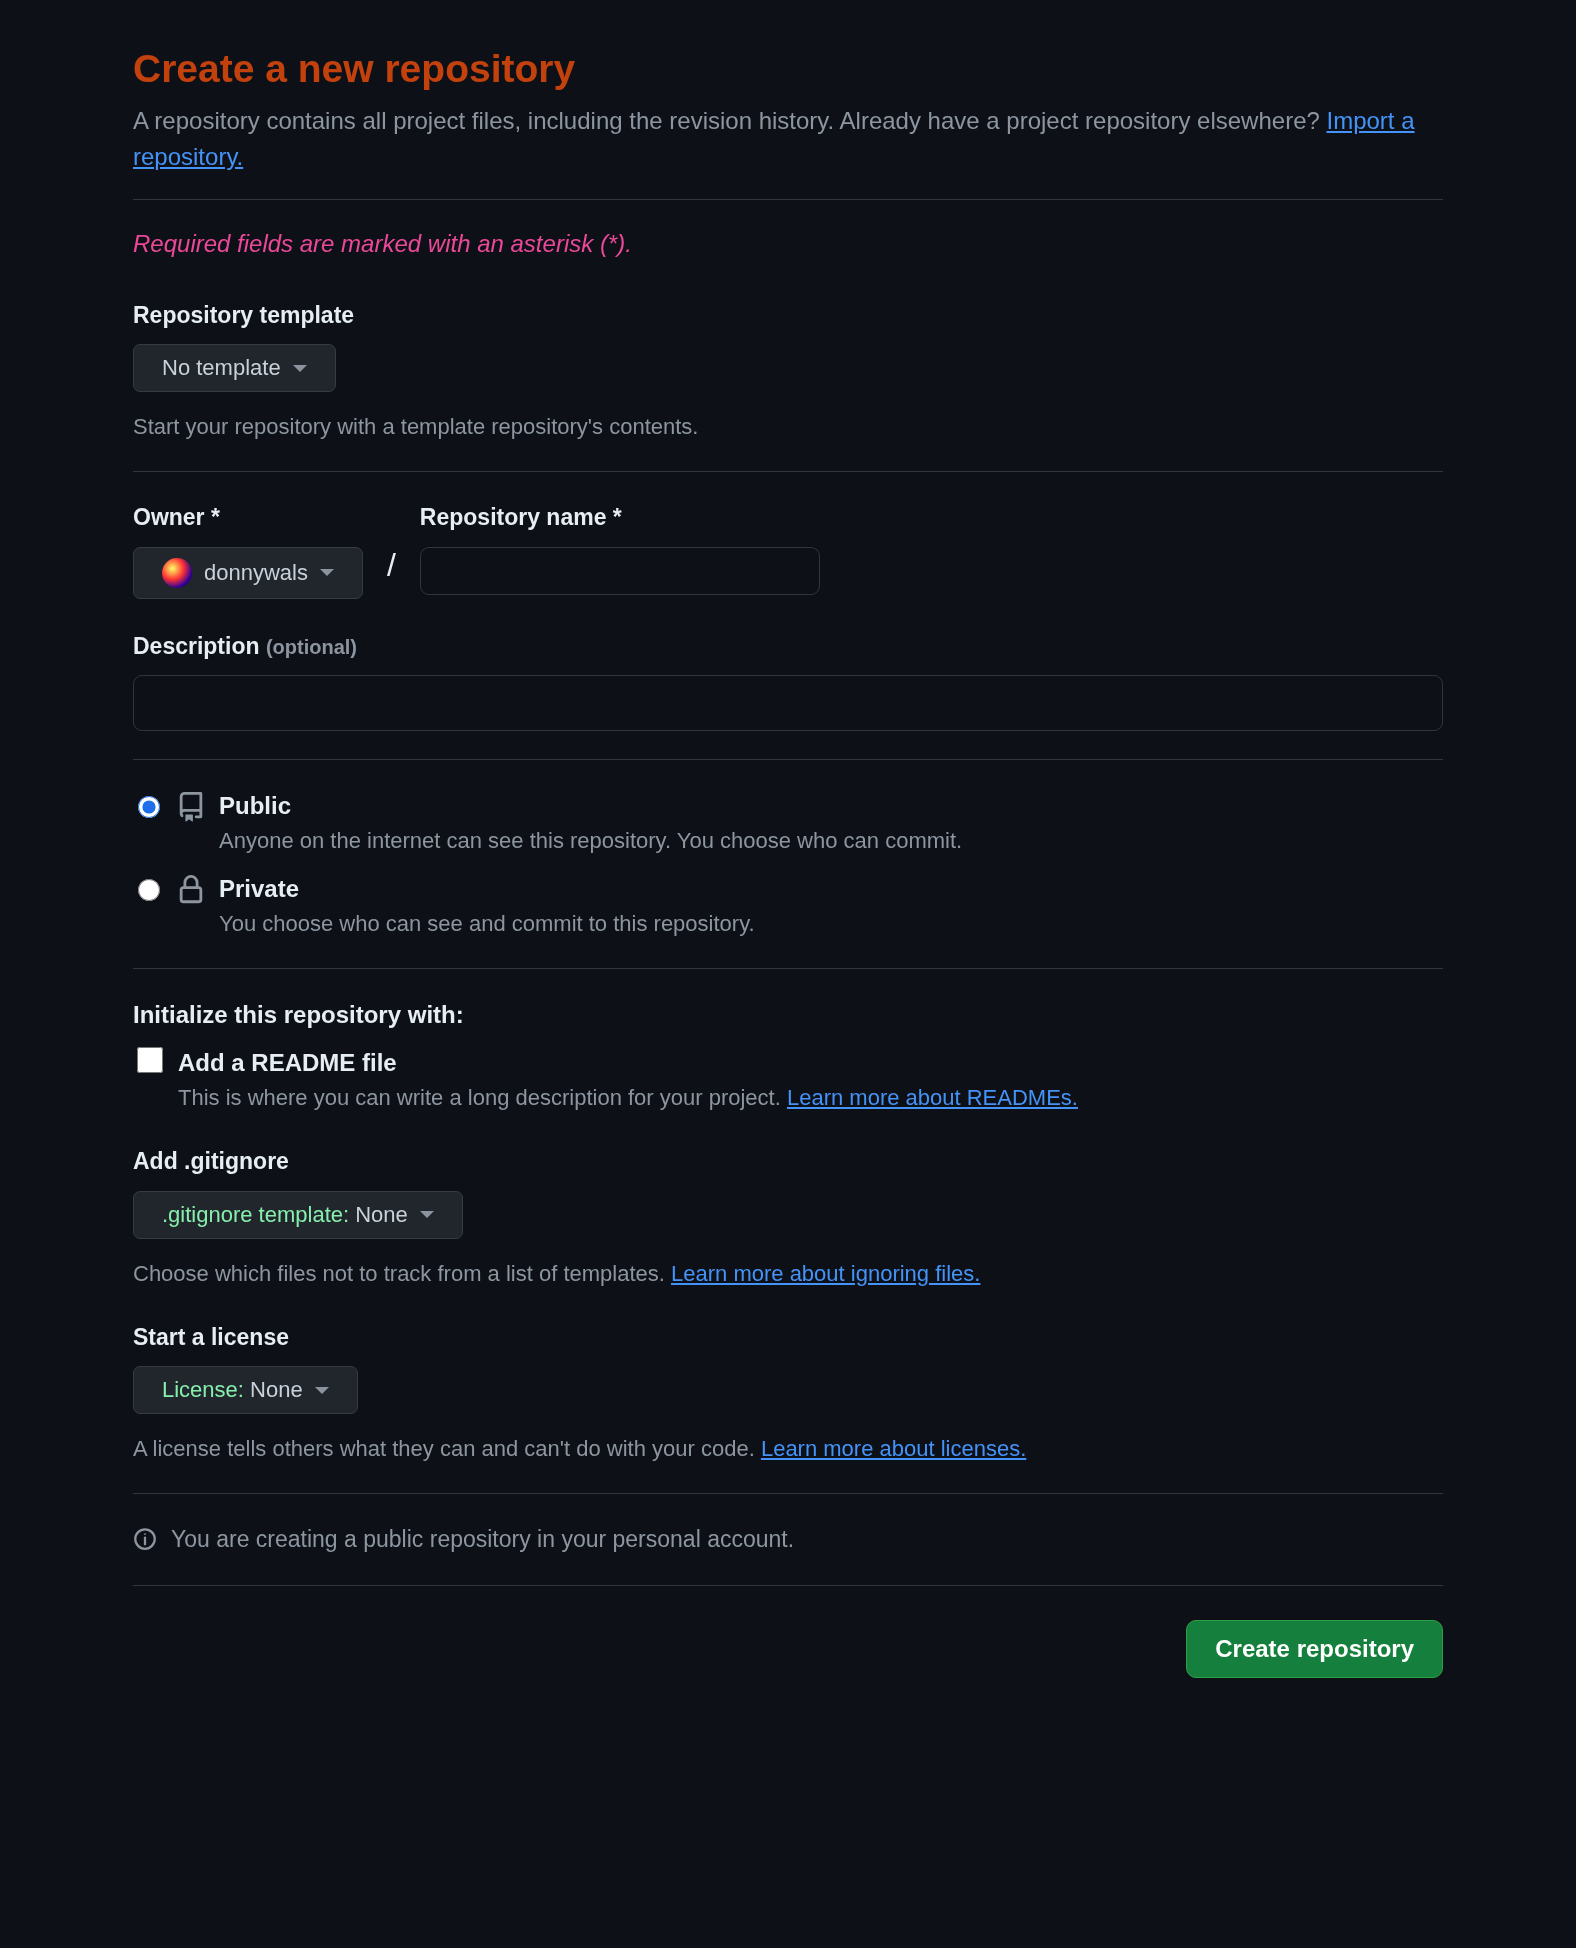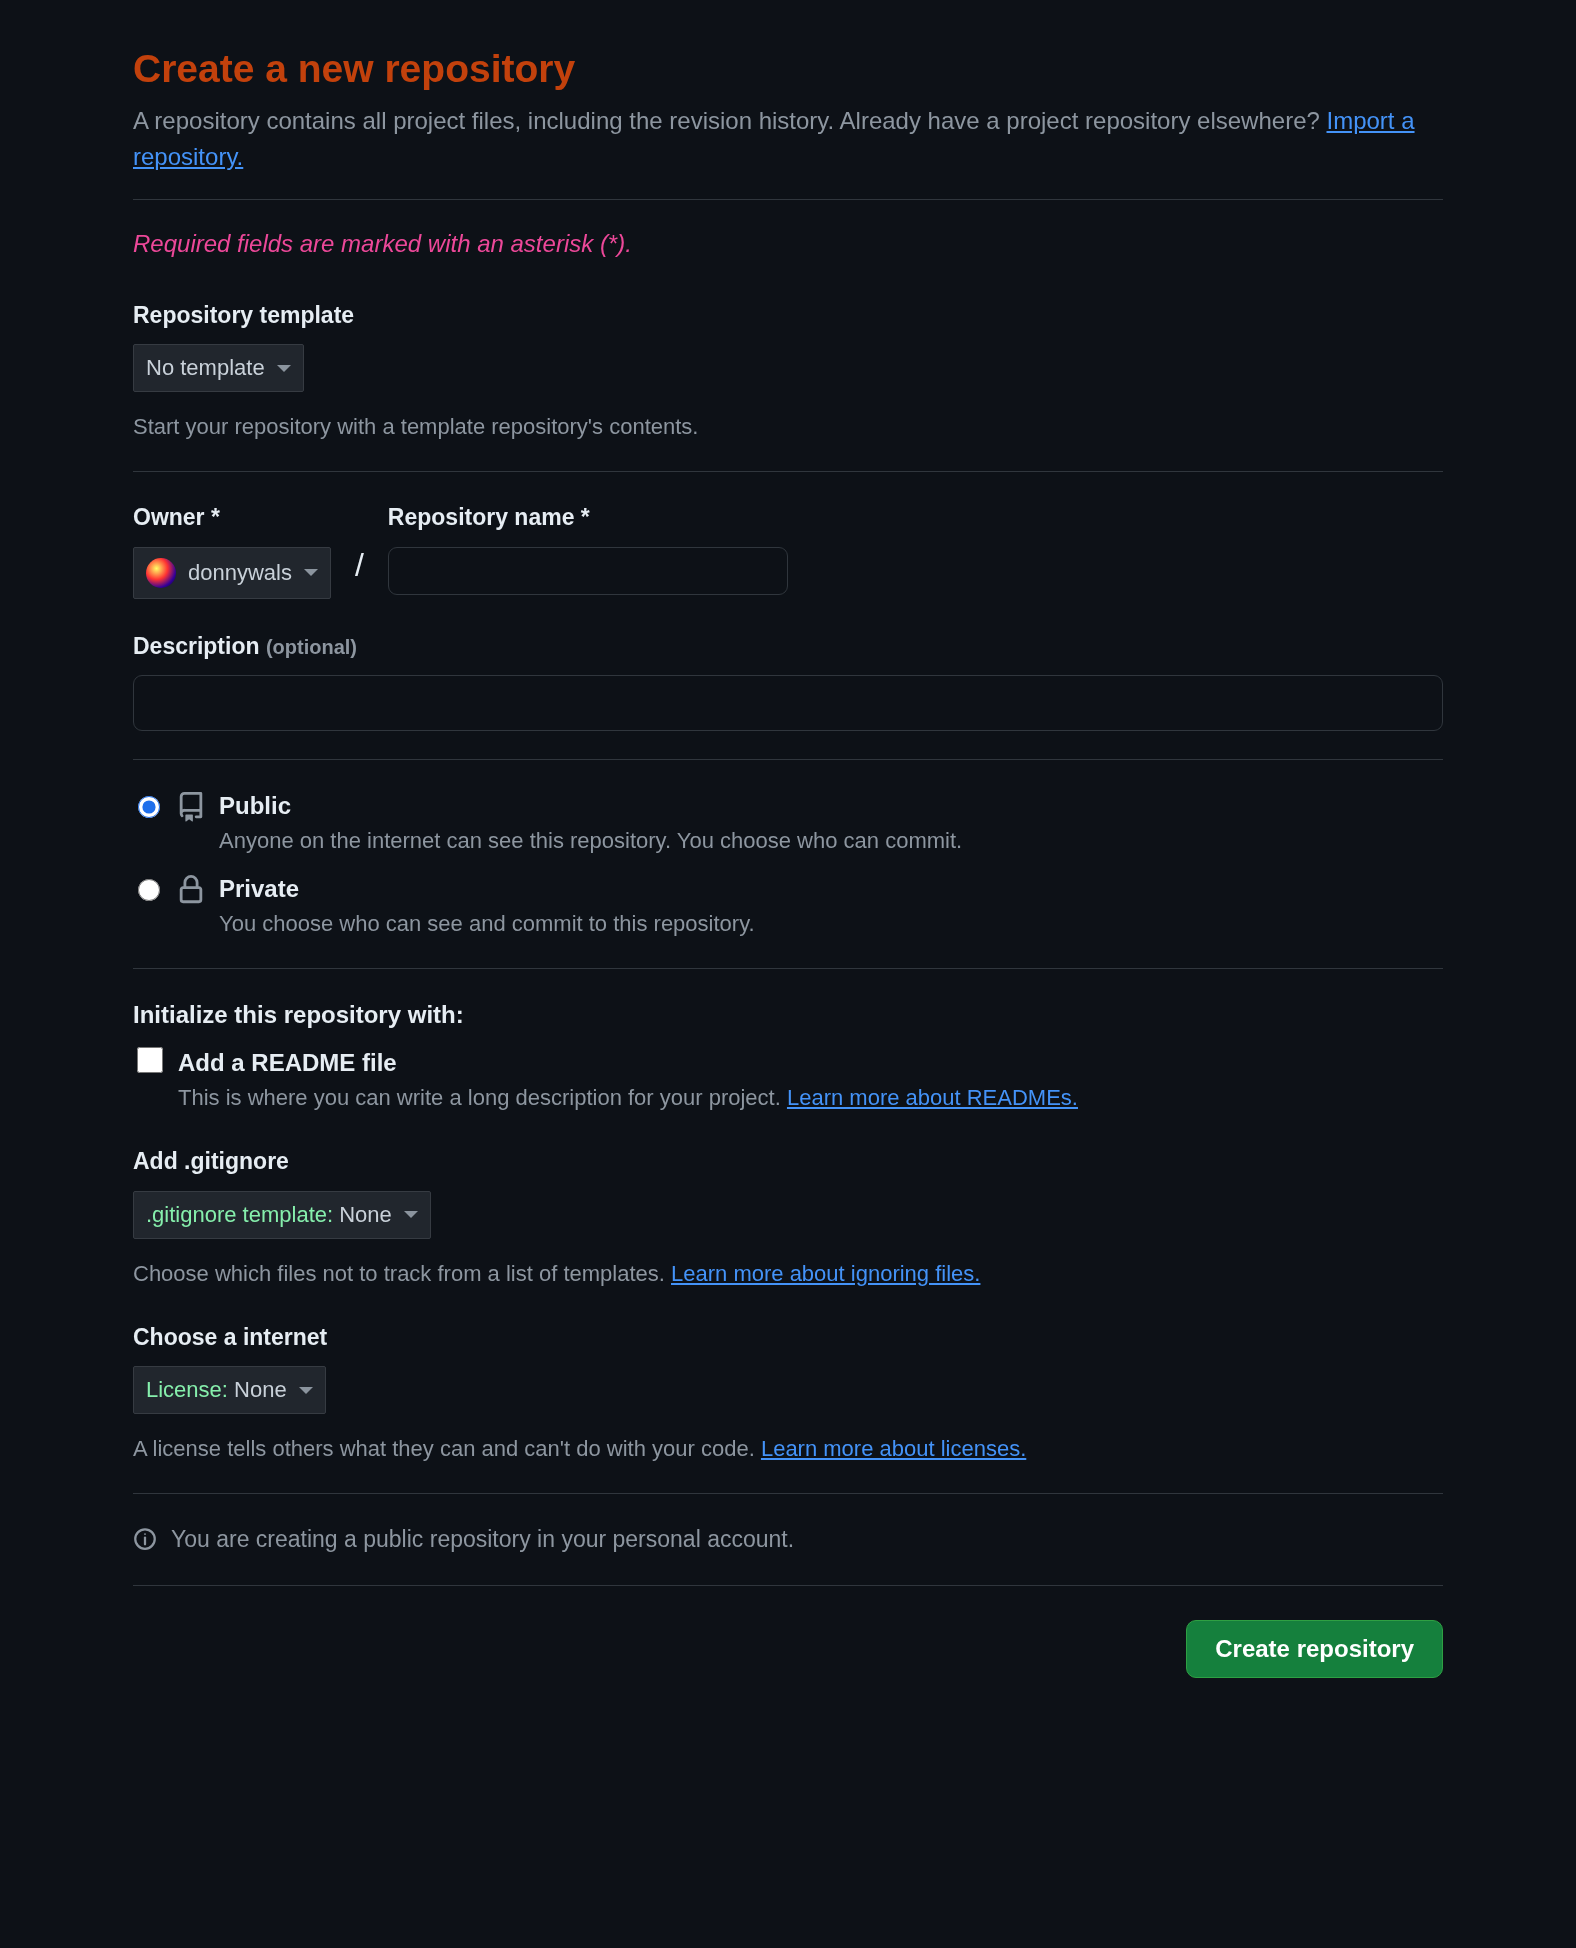--- a/index.html
+++ b/index.html
@@ -47,22 +47,22 @@
   .section-label {
     font-weight: 600;
     font-size: 23px;
     margin-bottom: 12px;
     color: #e6edf3;
   }
   .select-btn {
     background: #21262d;
     border: 1px solid #363b42;
     color: #c9d1d9;
-    border-radius: 2px;
-    padding: 10px 12px;
+    border-radius: 7px;
+    padding: 10px 28px;
     font-size: 22px;
     display: inline-flex;
     align-items: center;
     gap: 12px;
     cursor: pointer;
   }
   .caret {
     display: inline-block;
     width: 0; height: 0;
     border-left: 7px solid transparent;
@@ -234,21 +234,21 @@
       <button class="select-btn">
         <span><span class="muted-prefix">.gitignore template: </span><span>None</span></span>
         <span class="caret"></span>
       </button>
       <div class="hint">
         <span>Choose which files not to track from a list of templates. </span><a class="link">Learn more about ignoring files.</a>
       </div>
     </div>
 
     <div style="margin-top:30px;">
-      <div class="section-label">Choose a internet</div>
+      <div class="section-label">Start a license</div>
       <button class="select-btn">
         <span><span class="muted-prefix">License: </span><span>None</span></span>
         <span class="caret"></span>
       </button>
       <div class="hint">
         <span>A license tells others what they can and can't do with your code. </span><a class="link">Learn more about licenses.</a>
       </div>
     </div>
   </div>
 

